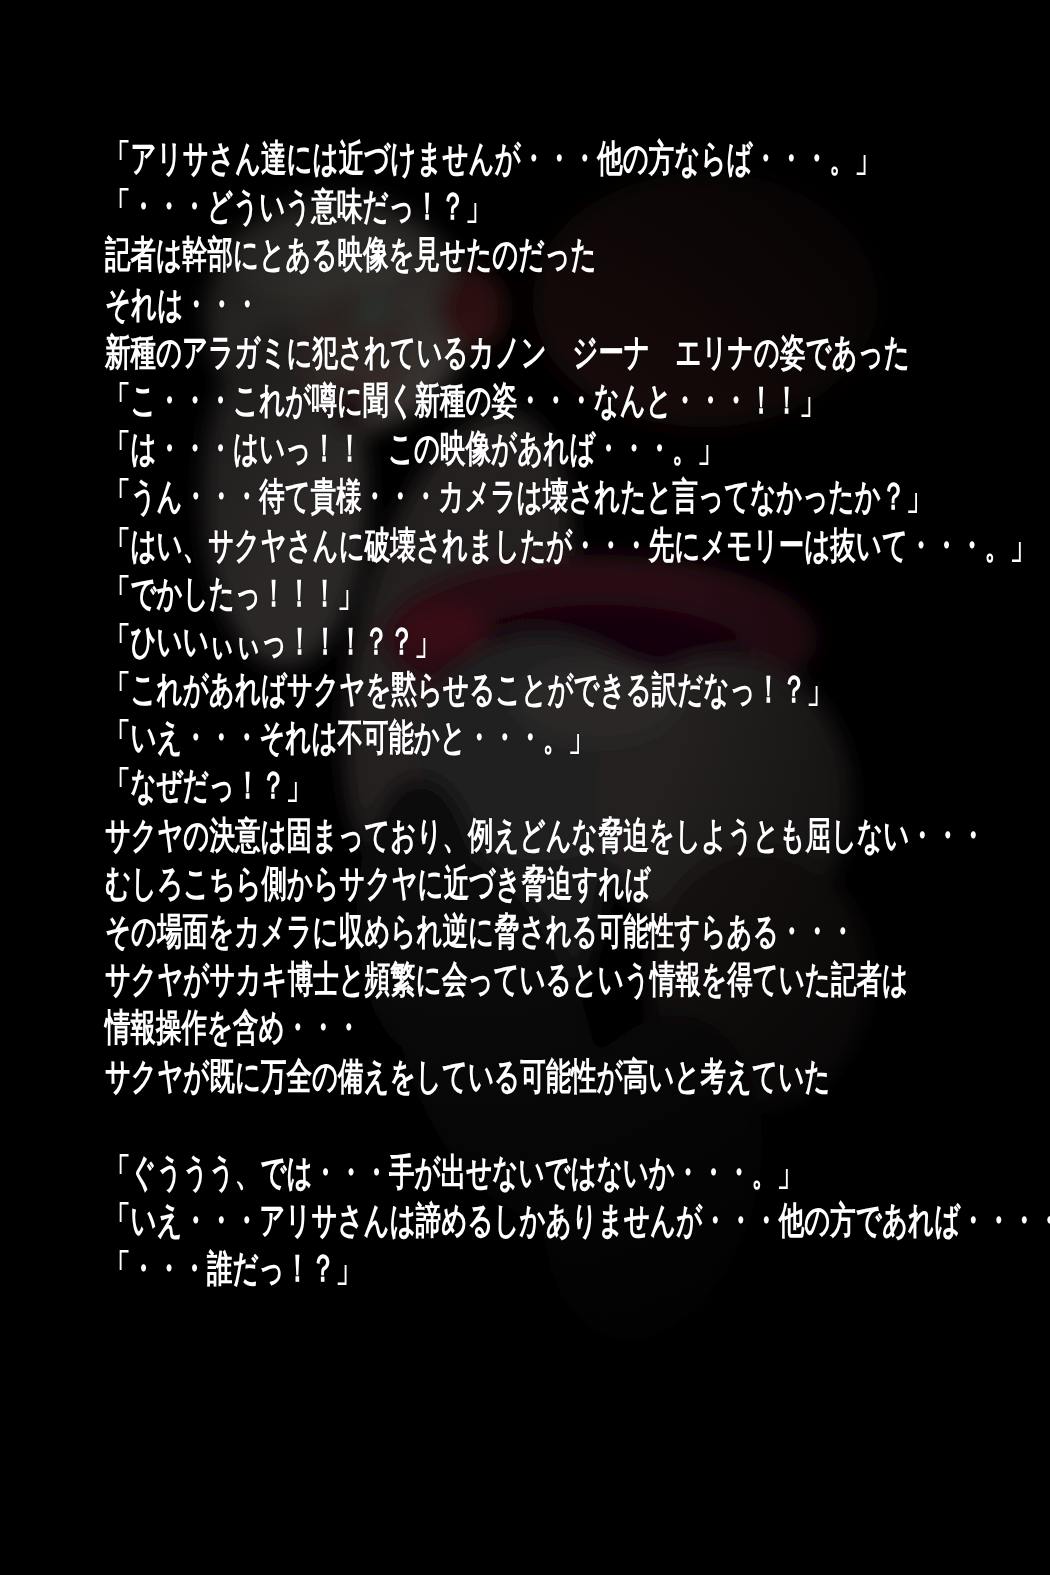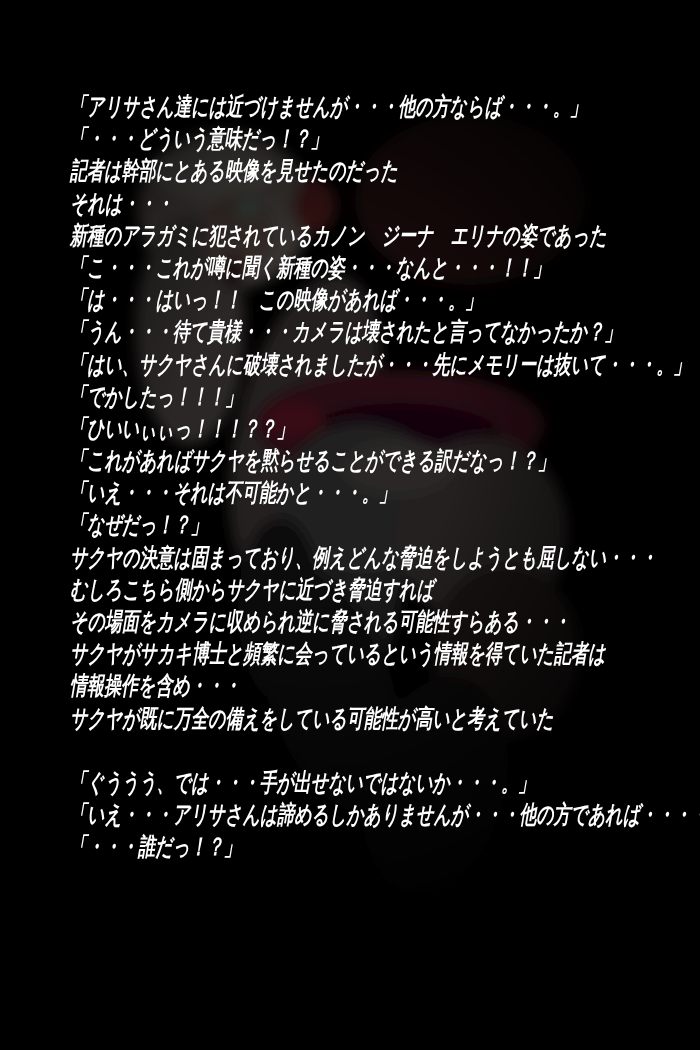--- a/index.html
+++ b/index.html
@@ -5,21 +5,21 @@
   html, body { margin: 0; padding: 0; }
   body {
     width: 700px; height: 1050px;
     background: #000;
     position: relative;
     overflow: hidden;
     font-family: "Liberation Serif", "DejaVu Serif", serif;
   }
   .stage {
     position: absolute; inset: 0;
-    width: 700px; height: 1050px; font-style: italic;
+    width: 700px; height: 1050px;
   }
   .bg-art {
     position: absolute; left: 0; top: 0;
     width: 700px; height: 1050px;
   }
   .vignette {
     position: absolute; inset: 0;
     background: radial-gradient(ellipse 60% 45% at 45% 42%,
                 rgba(0,0,0,0) 35%,
                 rgba(0,0,0,0.55) 72%,

